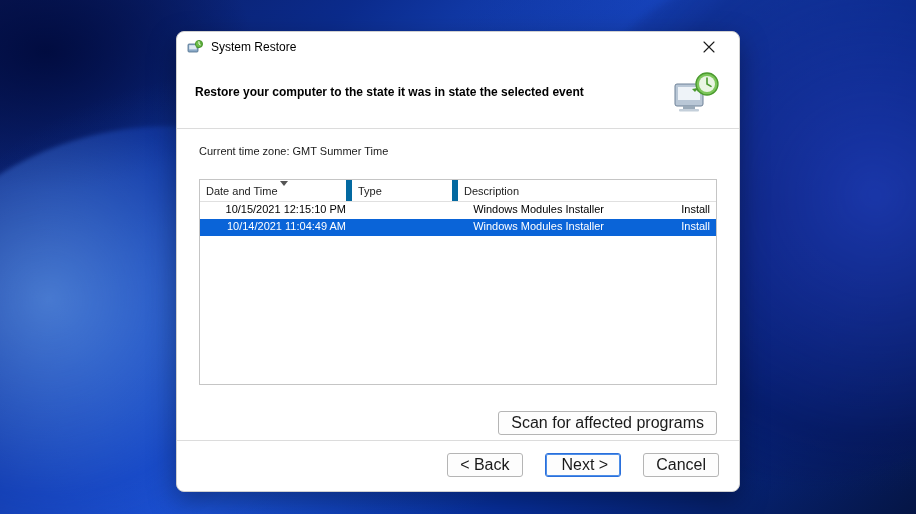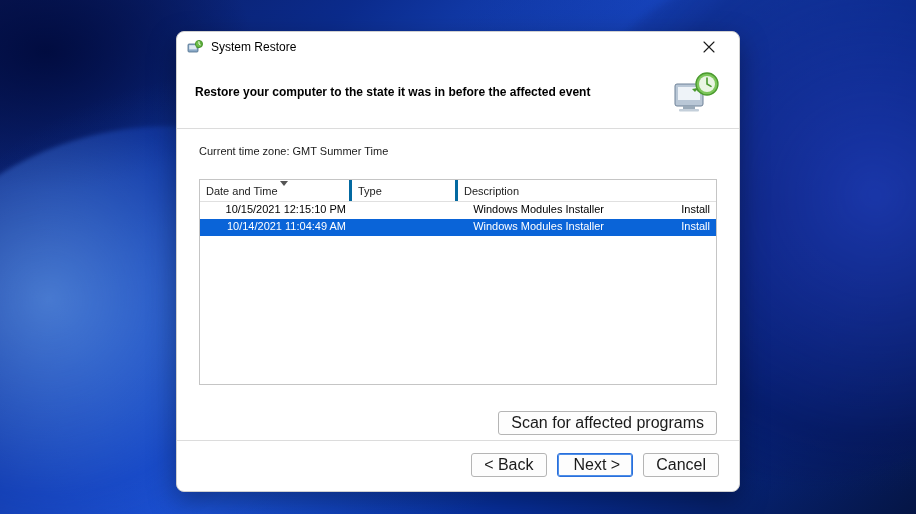--- a/index.html
+++ b/index.html
@@ -39,36 +39,36 @@
     border-bottom: 1px solid #dcdcdc;
   }
   .header-strip .heading { font-size: 12px; color:#000; font-weight:600; flex:1; }
   .restore-illus { width:48px; height:44px; position:relative; flex-shrink:0; }
 
   .body-area { flex:1; padding: 14px 22px 0; display:flex; flex-direction:column;gap:12px; }
   .tz-line { font-size: 11px; color:#1a1a1a; margin: 2px 0 10px; }
 
   .listview { border:1px solid #c5c5c5; height:206px; background:#fff; overflow:hidden; }
   .listview-header { display:flex; height:22px; background:#fff; border-bottom:1px solid #e0e0e0; }
-  .col { display:flex; align-items:center; padding:0 6px; font-size:11px; color:#222; border-right:3px solid #0369a1; position:relative; }
+  .col { display:flex; align-items:center; padding:0 6px; font-size:11px; color:#222; border-right:6px solid #0369a1; position:relative; }
   .col:last-child { border-right:none; }
   .col.sort::after { content:""; position:absolute; top:1px; left:80px; border-left:4px solid transparent; border-right:4px solid transparent; border-top:5px solid #555; }
   .c1 { width:152px; }
   .c2 { width:258px; }
   .c3 { flex:1; }
   .rows { }
   .row { display:flex; height:17px; font-size:11px; color:#000; }
   .row .cell { padding:1px 6px 0; overflow:hidden; white-space:nowrap;text-align:right; }
   .row.selected { background:#0a64d8; color:#fff; }
 
   .scan-row { display:flex; justify-content:flex-end; margin-top:14px; }
   .btn { height:24px; padding:0 12px; font-size:16px; background:#fdfdfd; border:1px solid #b5b5b5; border-radius:3px; display:inline-flex; align-items:center; justify-content:center; color:#1a1a1a; cursor:default; }
   .btn.default { border-color:#2a6fdb; box-shadow: inset 0 0 0 1px #4d8ee8; padding-left: 16px; }
 
-  .footer { border-top:1px solid #dcdcdc; padding:12px 20px 14px; display:flex; justify-content:flex-end; gap:10px; margin-top:auto; }
+  .footer { border-top:1px solid #dcdcdc; padding:12px 20px 14px; display:flex; justify-content:flex-end; gap:22px; margin-top:auto; }
   .footer .btn { min-width:72px; }
 
   .app-icon { width:16px; height:16px; position:relative; }
 </style>
 </head>
 <body>
 
 <div class="desktop">
   <div class="bloom1"></div>
   <div class="bloom2"></div>
@@ -89,21 +89,21 @@
       <span class="title">System Restore</span>
       <span class="spacer"></span>
       <span class="close-btn">
         <svg viewBox="0 0 12 12">
             <path d="M1 1l10 10M11 1L1 11" stroke="#1a1a1a" stroke-width="1.1" stroke-linecap="round"></path>
           </svg>
       </span>
     </div>
 
     <div class="header-strip">
-      <div class="heading">Restore your computer to the state it was in before the affected event</div>
+      <div class="heading">Restore your computer to the state it was in state the selected event</div>
       <div class="restore-illus">
         <svg viewBox="0 0 48 44">
           <rect x="2" y="14" width="28" height="22" rx="2" fill="#b9c7d6" stroke="#6f8298" stroke-width="1"></rect>
           <rect x="5" y="17" width="22" height="13" fill="#eef3f8"></rect>
           <rect x="10" y="36" width="12" height="3" fill="#9aaab9"></rect>
           <rect x="6" y="39" width="20" height="2.5" rx="1" fill="#c4cfda"></rect>
           <circle cx="34" cy="14" r="11" fill="#7cc65a" stroke="#4a9a2e" stroke-width="1.3"></circle>
           <circle cx="34" cy="14" r="8" fill="#eaf5e3"></circle>
           <path d="M34 8v6l4 2.4" stroke="#4a9a2e" stroke-width="1.6" fill="none" stroke-linecap="round"></path>
           <path d="M24 6a13 13 0 0 1 2-1" fill="none"></path>

